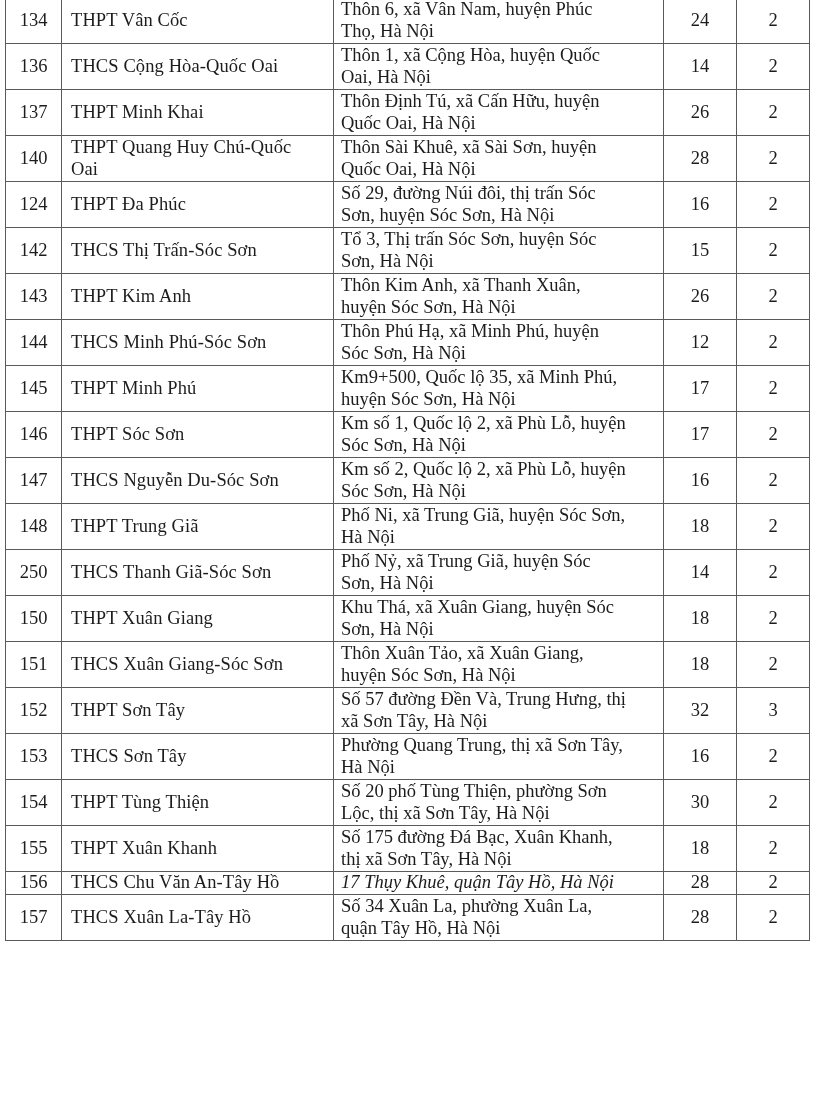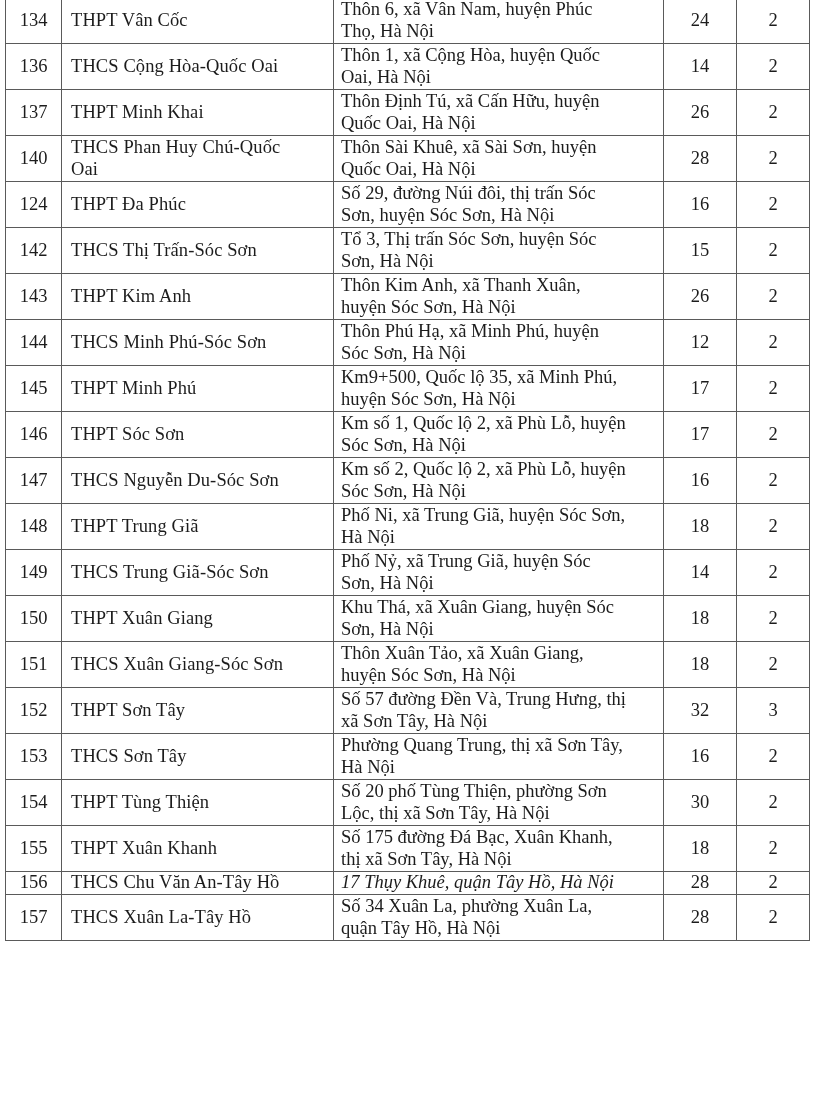--- a/index.html
+++ b/index.html
@@ -101,21 +101,21 @@
     <td class="addr">
             <span class="addr-line">Thôn Định Tú, xã Cấn Hữu, huyện</span>
             <span class="addr-line">Quốc Oai, Hà Nội</span>
           </td>
     <td class="num">26</td>
     <td class="num">2</td>
   </tr>
         <tr>
     <td class="stt">140</td>
     <td class="name">
-            <span class="addr-line">THCS Phan Huy Chú-Quốc</span>
+            <span class="addr-line">THPT Quang Huy Chú-Quốc</span>
             <span class="addr-line">Oai</span>
           </td>
     <td class="addr">
             <span class="addr-line">Thôn Sài Khuê, xã Sài Sơn, huyện</span>
             <span class="addr-line">Quốc Oai, Hà Nội</span>
           </td>
     <td class="num">28</td>
     <td class="num">2</td>
   </tr>
         <tr>
@@ -192,22 +192,22 @@
     <td class="stt">148</td>
     <td class="name">THPT Trung Giã</td>
     <td class="addr">
             <span class="addr-line">Phố Ni, xã Trung Giã, huyện Sóc Sơn,</span>
             <span class="addr-line">Hà Nội</span>
           </td>
     <td class="num">18</td>
     <td class="num">2</td>
   </tr>
         <tr>
-    <td class="stt">149</td>
-    <td class="name">THCS Trung Giã-Sóc Sơn</td>
+    <td class="stt">250</td>
+    <td class="name">THCS Thanh Giã-Sóc Sơn</td>
     <td class="addr">
             <span class="addr-line">Phố Nỷ, xã Trung Giã, huyện Sóc</span>
             <span class="addr-line">Sơn, Hà Nội</span>
           </td>
     <td class="num">14</td>
     <td class="num">2</td>
   </tr>
         <tr>
     <td class="stt">150</td>
     <td class="name">THPT Xuân Giang</td>

